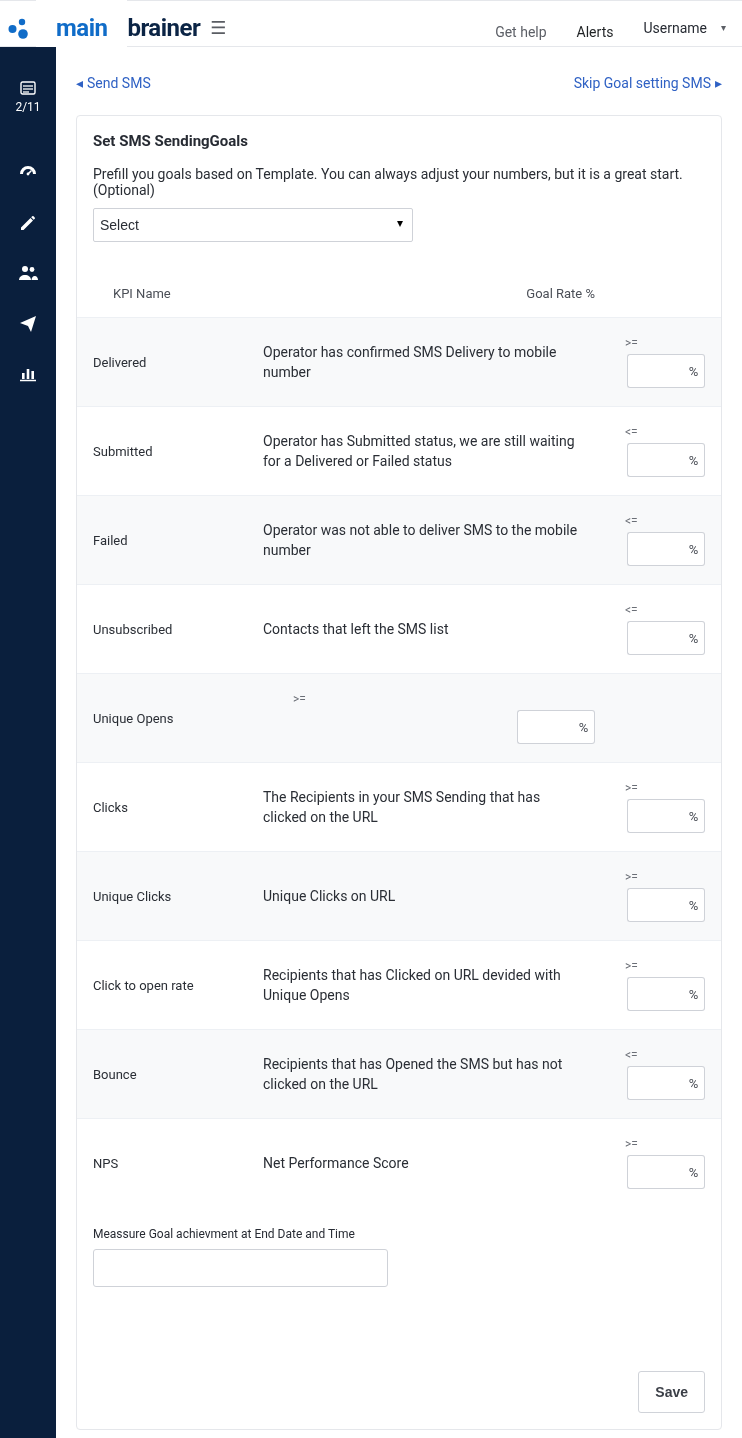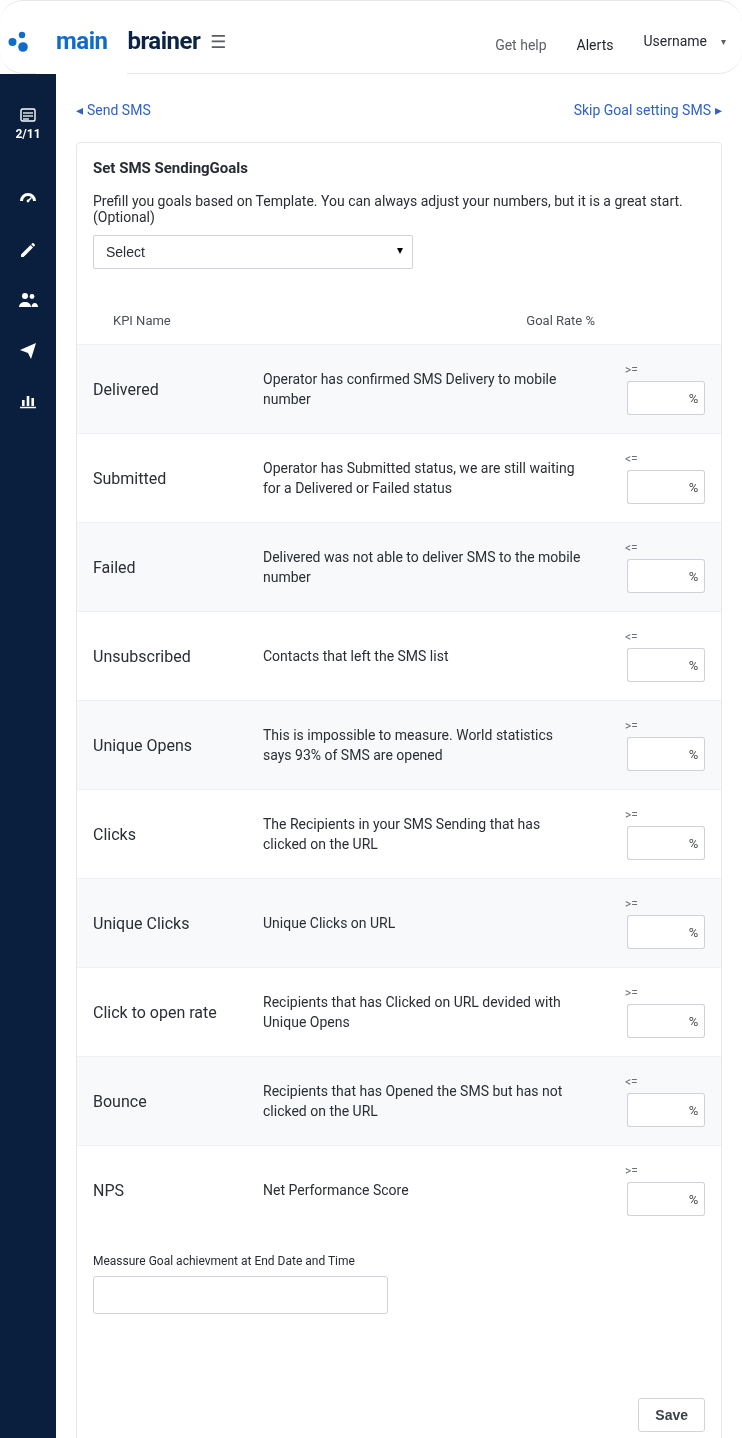--- a/index.html
+++ b/index.html
@@ -6,27 +6,26 @@
     html { font-size: 14px; }
     body {
       font-family: -apple-system, BlinkMacSystemFont, "Segoe UI", Roboto, "Helvetica Neue", Arial, sans-serif;
       color: #272b33;
       background: #ffffff;
       width: 742px;
     }
 
     
     .top-bar {
-      height: 74px;
+      height: 47px;
       border-top: 1px solid #e5e7eb;
       border-bottom: 1px solid #e5e7eb;
       display: flex;
       align-items: center;
       padding: 8px 16px 0 6px;
-      border-radius: 23px;
     }
     .logo-wrap { display: flex; align-items: center; gap: 0; }
     .logo-svg { width: 24px; height: 24px; margin-right: 6px; }
     .logo-text { font-size: 24px; font-weight: 700; letter-spacing: -0.5px; }
     .logo-text .main { color: #106cc8; }
     .logo-text .brainer { color: #0b2445; }
     .hamburger-icon { margin-left: 10px; color: #5a5d63; font-size: 18px; cursor: pointer; }
     .top-right { margin-left: auto; display: flex; align-items: center; gap: 30px; }
     .top-link { color: #1f2224; font-size: 14px; cursor: pointer; margin-top: 8px; }
     .top-link.muted { color: #5c5f66; }
@@ -40,21 +39,21 @@
     .sidebar {
       width: 56px;
       background: #0a1f3d;
       color: #fff;
       display: flex; flex-direction: column;
       align-items: center;
       padding-top: 34px;
     }
     .step-indicator { text-align: center; margin-bottom: 30px; }
     .step-indicator .icon { font-size: 14px; margin-bottom: 2px; }
-    .step-indicator .label { font-size: 12px; font-weight: bold; }
+    .step-indicator .label { font-size: 12px; }
     .side-icon {
       width: 100%; height: 42px;
       display: flex; align-items: center; justify-content: center;
       margin-top: 8px;
       color: #fff; font-size: 16px;
       cursor: pointer;
     }
 
     
     .main { flex: 1; padding: 20px; background: #fff; }
@@ -70,21 +69,21 @@
       background: #fff;
     }
     .card-header { padding: 16px; font-size: 15px; font-weight: 700; }
     .card-body { padding: 0 16px 0 16px; }
 
     .prefill-text { font-size: 14px; margin-bottom: 10px; color: #2a2e35; }
     .select-wrap {
       position: relative; width: 320px; margin-bottom: 24px;
     }
     .select-wrap select {
-      width: 100%; height: 34px; padding: 4px 12px;
+      width: 100%; height: 34px; padding: 4px 6px;
       border: 1px solid #cfd2d8; border-radius: 2px;
       background: #fff; font-size: 14px; color: #2a2e35;
       appearance: none; -webkit-appearance: none;
     }
     .select-wrap::after {
       content: "▾"; position: absolute; right: 10px; top: 8px;
       pointer-events: none; color: #000; font-size: 12px;
     }
 
     
@@ -100,21 +99,21 @@
       display: grid;
       grid-template-columns: 170px 1fr 110px;
       align-items: center;
       min-height: 84px;
       padding: 18px 0;
       border-top: 1px solid #edf0f4;
       margin-left: -16px; margin-right: -16px;
       padding-left: 16px; padding-right: 16px;
     }
     .kpi-row.alt { background: #f8f9fa; }
-    .kpi-name { font-size: 16px; color: #2a2e35; }
+    .kpi-name { font-size: 13px; color: #2a2e35; }
     .kpi-desc { font-size: 14px; color: #2a2e35; line-height: 1.45; padding-right: 10px; }
     .kpi-input-col { text-align: right; }
     .op-text { font-size: 12px; color: #6a6e76; margin-bottom: 4px; display: block; text-align: left; padding-left: 30px; }
     .percent-wrap { display: inline-flex; align-items: stretch; }
     .percent-wrap input {
       width: 56px; height: 34px;
       border: 1px solid #cfd2d8; border-right: none;
       border-radius: 3px 0 0 3px;
       padding: 4px 6px; font-size: 14px; text-align: right;
     }
@@ -129,21 +128,21 @@
     .measure-block { padding: 20px 16px 24px 16px; }
     .measure-label { font-size: 12px; margin-bottom: 8px; }
     .measure-input {
       width: 295px; height: 38px;
       border: 1px solid #cfd2d8; border-radius: 3px;
       padding: 6px 8px; font-size: 14px;
     }
 
     .save-row { display: flex; justify-content: flex-end; padding: 60px 16px 16px 16px; }
     .btn {
-      height: 34px; padding: 8px 16px;
+      height: 42px; padding: 8px 16px;
       border-radius: 3px; font-size: 14px; cursor: pointer;
       display: inline-flex; align-items: center; justify-content: center;
       font-weight: 600;
     }
     .btn.outline-muted {
       background: #fff; border: 1px solid #d0d3d9; color: #3b3f47;
     }
   </style>
 </head>
 <body>
@@ -260,37 +259,36 @@
           <div class="kpi-row">
             <div class="kpi-name">Submitted</div>
             <div class="kpi-desc">Operator has Submitted status, we are still waiting for a Delivered or Failed status</div>
             <div class="kpi-input-col"><span class="op-text">&lt;=</span><span class="percent-wrap">
                 <input type="text" style="">
                 <span class="pct">%</span>
               </span></div>
           </div>
           <div class="kpi-row alt">
             <div class="kpi-name">Failed</div>
-            <div class="kpi-desc">Delivered was not able to deliver SMS to the mobile number</div>
+            <div class="kpi-desc">Operator was not able to deliver SMS to the mobile number</div>
             <div class="kpi-input-col"><span class="op-text">&lt;=</span><span class="percent-wrap">
                 <input type="text" style="">
                 <span class="pct">%</span>
               </span></div>
           </div>
           <div class="kpi-row">
             <div class="kpi-name">Unsubscribed</div>
             <div class="kpi-desc">Contacts that left the SMS list</div>
             <div class="kpi-input-col"><span class="op-text">&lt;=</span><span class="percent-wrap">
                 <input type="text" style="">
                 <span class="pct">%</span>
               </span></div>
           </div>
           <div class="kpi-row alt">
             <div class="kpi-name">Unique Opens</div>
-            <div class="kpi-desc">This is impossible to measure. World statistics says 93% of SMS are opened</div>
             <div class="kpi-input-col"><span class="op-text">&gt;=</span><span class="percent-wrap">
                 <input type="text" style="">
                 <span class="pct">%</span>
               </span></div>
           </div>
           <div class="kpi-row">
             <div class="kpi-name">Clicks</div>
             <div class="kpi-desc">The Recipients in your SMS Sending that has clicked on the URL</div>
             <div class="kpi-input-col"><span class="op-text">&gt;=</span><span class="percent-wrap">
                 <input type="text" style="">

